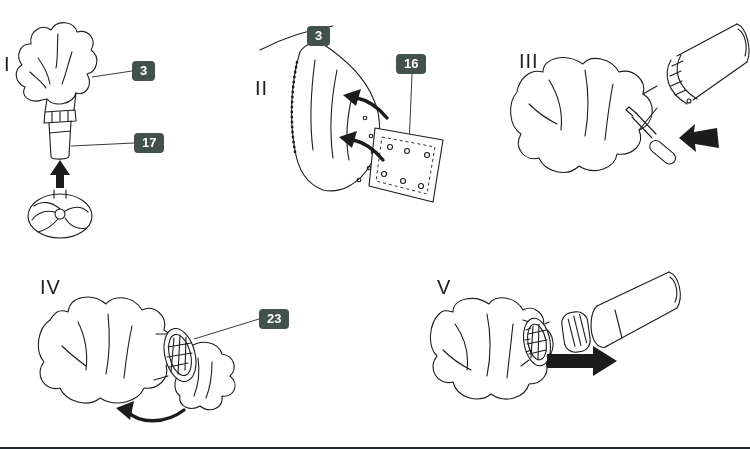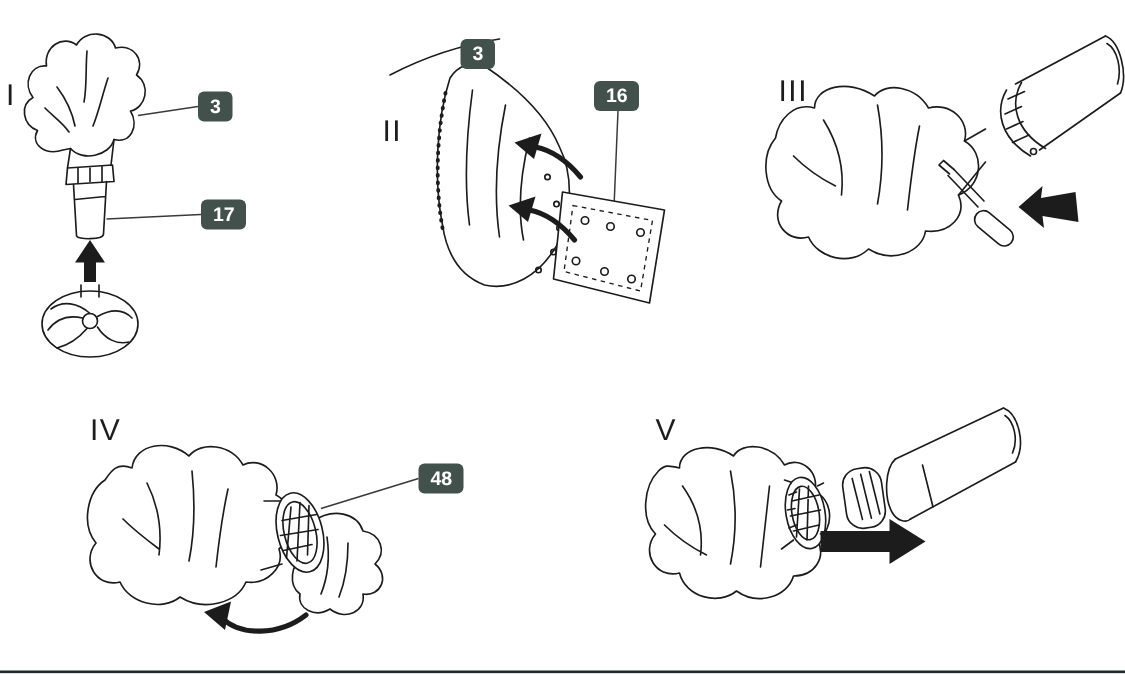--- a/index.html
+++ b/index.html
@@ -123,21 +123,21 @@
         <path class="ln" d="M147,138 L127,117 M151,134 L131,113"></path>
         <path class="ln" d="M128,116 L121,110 M131,113 L124,107 M121,110 L124,107"></path>
         <rect class="paper" x="150" y="138" width="30" height="12" rx="6" transform="rotate(40 150 138)"></rect>
       </g>
 
       <polygon class="solid" points="174,138 190,124 189,132 212,128 214,148 190,144 191,152"></polygon>
     </svg>
     <span class="numeral" style="left:14px;top:50px;">III</span>
   </div>
 
-  <div class="panel" style="left:48px;top:262px;width:300px;height:185px;">
+  <div class="panel" style="left:28px;top:262px;width:300px;height:185px;">
     <svg width="300" height="185" viewBox="0 0 300 185">
 
       <path class="leader" d="M166,77 L231,57"></path>
 
       <g>
         <path class="paper" d="M160,86 C174,76 190,80 194,92 C206,94 210,106 202,114 C212,122 206,136 194,134 C196,146 182,152 172,144 C162,150 150,144 152,134 C144,128 146,114 154,110 C148,100 150,90 160,86 Z"></path>
         <path class="ln" d="M170,96 C172,110 170,124 166,134 M184,100 C184,114 182,126 178,136"></path>
       </g>
 
       <g>
@@ -151,21 +151,21 @@
         <ellipse class="ln" cx="152" cy="93" rx="10.5" ry="21" transform="rotate(-14 152 93)"></ellipse>
         <path class="ln" d="M146,76 L143,110 M152,73 L150,112 M158,75 L157,108 M140,85 L163,81 M139,95 L164,91 M141,105 L160,101"></path>
       </g>
 
       <g>
         <path class="thick" d="M156,148 C138,162 112,162 100,150"></path>
         <polygon class="solid" points="88,146 106,139 102,158"></polygon>
       </g>
     </svg>
     <span class="numeral" style="left:12px;top:14px;">IV</span>
-    <span class="badge" style="left:231px;top:47px;">48</span>
+    <span class="badge" style="left:231px;top:47px;">23</span>
   </div>
 
   <div class="panel" style="left:425px;top:262px;width:325px;height:185px;">
     <svg width="325" height="185" viewBox="0 0 325 185">
 
       <g>
         <path class="ln" d="M172,44 L244,10 M182,84 L252,46"></path>
         <path class="ln" d="M172,44 C165,50 164,70 170,80 C173,85 179,87 182,84"></path>
         <path class="ln" d="M244,10 C254,14 259,34 252,46 M245,15 C251,19 254,31 250,40 M190,48 L197,76"></path>
       </g>

